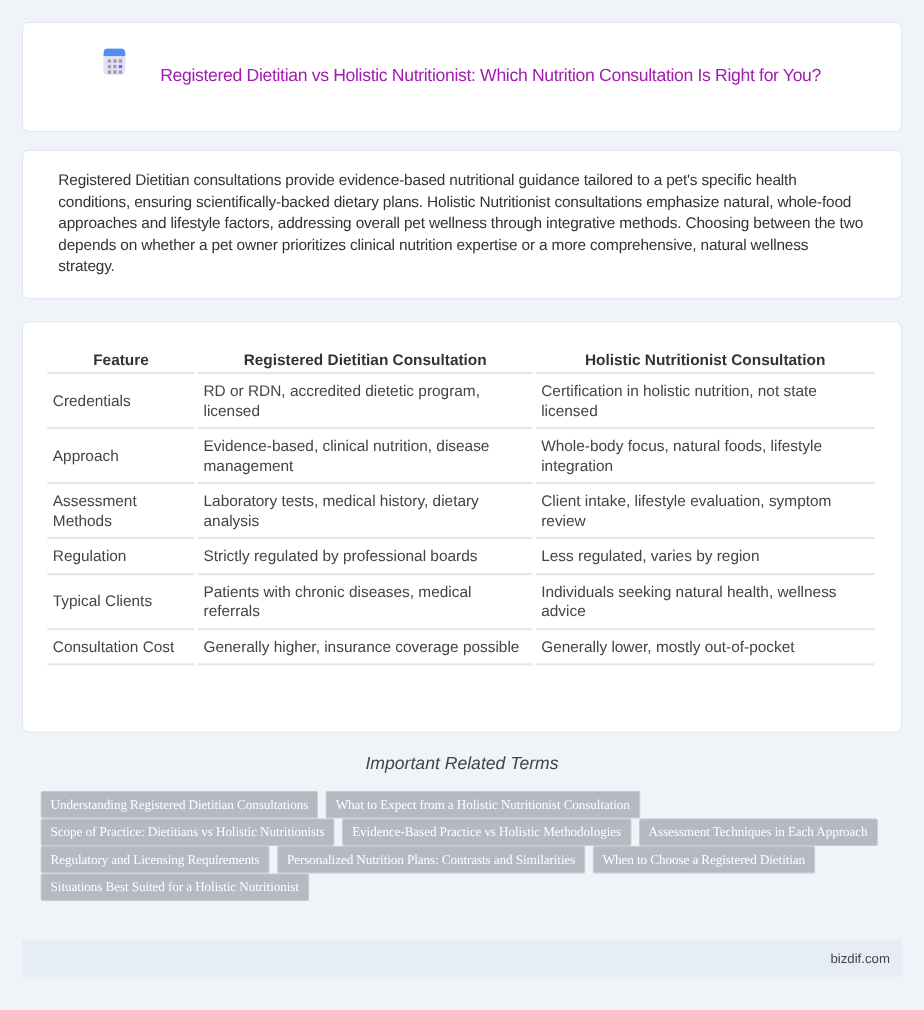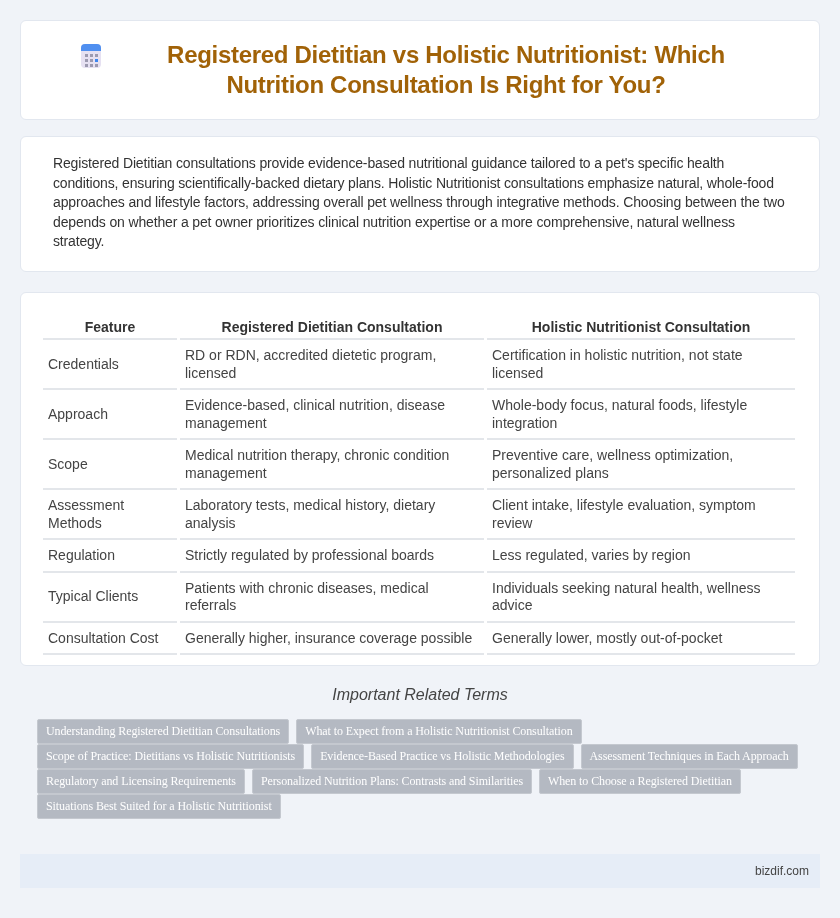--- a/index.html
+++ b/index.html
@@ -29,21 +29,21 @@
     background: #e6e1f2;
   }
   .title-icon .cal-top { height: 7px; background: #4f8ff0; }
   .title-icon .cal-grid {
     display: grid; grid-template-columns: repeat(3, 3px); gap: 2px;
     padding: 3px 0 0 4px;
   }
   .title-icon .cal-grid span { width: 3px; height: 3px; background: #9c9ab0; }
   .title-icon .cal-grid span.hl { background: #3d86f0; }
   .page-title {
-    font-size: 24px; font-weight: bold; color: #a16207;
+    font-size: 16px; font-weight: normal; color: #a21caf;
     text-align: center; line-height: 30px;
     font-family: "Liberation Sans", sans-serif;
     letter-spacing: -0.3px;
   }
 
   .summary-card { top: 136px; height: 136px; padding: 17px 32px; }
   .summary-text {
     font-size: 14px; line-height: 19.6px; color: #333;
     letter-spacing: -0.15px;
   }
@@ -131,25 +131,20 @@
         <td class="feature">Credentials</td>
         <td class="rd">RD or RDN, accredited dietetic program, licensed</td>
         <td class="hn">Certification in holistic nutrition, not state licensed</td>
       </tr>
       <tr class="two-line">
         <td class="feature">Approach</td>
         <td class="rd">Evidence-based, clinical nutrition, disease management</td>
         <td class="hn">Whole-body focus, natural foods, lifestyle integration</td>
       </tr>
       <tr class="two-line">
-        <td class="feature">Scope</td>
-        <td class="rd">Medical nutrition therapy, chronic condition management</td>
-        <td class="hn">Preventive care, wellness optimization, personalized plans</td>
-      </tr>
-      <tr class="two-line">
         <td class="feature">Assessment Methods</td>
         <td class="rd">Laboratory tests, medical history, dietary analysis</td>
         <td class="hn">Client intake, lifestyle evaluation, symptom review</td>
       </tr>
       <tr class="one-line">
         <td class="feature">Regulation</td>
         <td class="rd">Strictly regulated by professional boards</td>
         <td class="hn">Less regulated, varies by region</td>
       </tr>
       <tr class="two-line">

